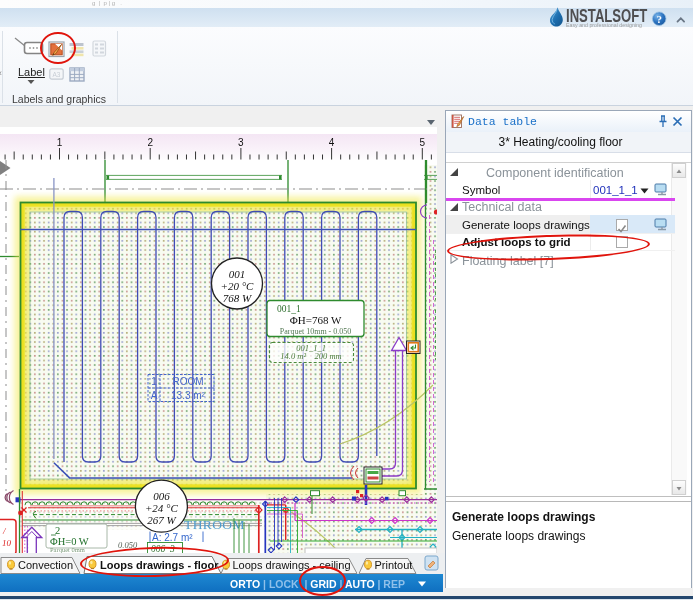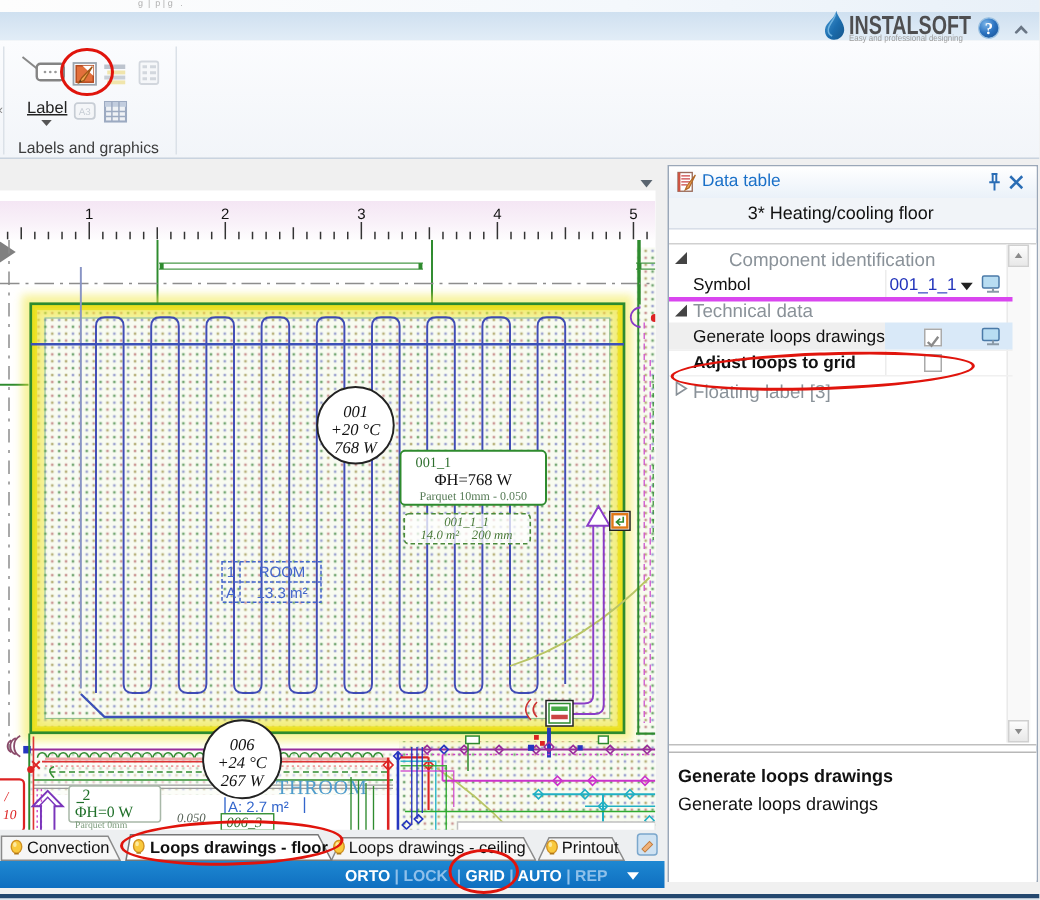--- a/index.html
+++ b/index.html
@@ -340,21 +340,21 @@
   <div class="abs" style="left:230px;top:3.5px;font-size:10.5px;font-weight:bold;color:#fff;letter-spacing:0;white-space:nowrap;">ORTO <span style="color:#8fc0ea;">| LOCK&nbsp; |</span> GRID <span style="color:#8fc0ea;">|</span> AUTO <span style="color:#8fc0ea;">| REP</span></div>
   <svg class="abs" style="left:416px;top:6px;" width="12" height="8" viewBox="0 0 12 8">
       <path d="M2,1.5 L10,1.5 L6,6.5 Z" fill="#fff"></path>
     </svg>
 </div>
 <div class="abs" style="left:0;top:592px;width:693px;height:4px;background:#f0f0f0;z-index:3;"></div>
 <div class="abs" style="left:0;top:596px;width:693px;height:2.5px;background:#24476e;z-index:3;"></div>
 <div class="abs" style="left:0;top:598.5px;width:693px;height:1.5px;background:#dde6ee;z-index:3;"></div>
 
 <div class="abs" style="left:445px;top:110px;width:247px;height:478px;background:#fff;border:1px solid #9aa7b8;box-sizing:border-box;z-index:10;">
-  <div class="abs" style="left:0;top:0;width:245px;height:21px;background:linear-gradient(#ffffff,#eaf1f9);">
+  <div class="abs" style="left:0;top:0;width:245px;height:21px;background:linear-gradient(#ffffff,#eaf1f9);font-family:Liberation Mono, monospace;">
     <svg class="abs" style="left:5px;top:3px;" width="14" height="15" viewBox="0 0 14 15">
       <rect x="1" y="1" width="9.5" height="12.5" fill="#fff" stroke="#9a6a5a" stroke-width="0.9"></rect>
       <path d="M3.2,3.3 H9 M3.2,5.3 H9 M3.2,7.3 H9 M3.2,9.3 H7" stroke="#cc4444" stroke-width="0.8"></path>
       <rect x="1" y="1" width="1.6" height="12.5" fill="#cc5544"></rect>
       <path d="M12.6,2.6 L7,9.8 L5.8,12.6 L8.4,11.2 Z" fill="#f0a050" stroke="#b06828" stroke-width="0.8"></path>
     </svg>
     <div class="abs" style="left:22px;top:4px;font-size:11.5px;color:#1a70c8;">Data table</div>
     <svg class="abs" style="left:212px;top:4px;" width="10" height="13" viewBox="0 0 10 13">
       <path d="M3,1 H7 M3.8,1 V6.5 M6.2,1 V6.5 M1.5,6.5 H8.5 M5,6.5 V12" stroke="#2a6db5" stroke-width="1.3" fill="none"></path>
     </svg>
@@ -417,21 +417,21 @@
     </div>
     <div class="abs" style="left:0;top:69.5px;width:229px;height:17.5px;border-bottom:1px solid #f0f0f0;font-weight:bold;">
       <div class="abs" style="left:16px;top:3.5px;font-size:11.5px;color:#111;">Adjust loops to grid</div>
       <div class="abs" style="left:144px;top:0;width:1px;height:17.5px;background:#ececec;"></div>
       <div class="abs" style="left:170px;top:3.5px;width:12px;height:12px;background:#fff;border:1.2px solid #aaa;box-sizing:border-box;"></div>
     </div>
     <div class="abs" style="left:0;top:87px;width:229px;height:18px;">
       <svg class="abs" style="left:4px;top:4px;" width="9" height="10">
           <path d="M1,0.8 L7.5,5 L1,9.2 Z" fill="none" stroke="#8a9299" stroke-width="1.1"></path>
         </svg>
-      <div class="abs" style="left:16px;top:3.5px;font-size:12.5px;color:#8a9299;">Floating label [3]</div>
+      <div class="abs" style="left:16px;top:3.5px;font-size:12.5px;color:#8a9299;">Floating label [7]</div>
     </div>
   </div>
   <div class="abs" style="left:0;top:389.5px;width:245px;height:86px;background:#fff;border-top:1px solid #b8b8b8;">
     <div class="abs" style="left:6px;top:8px;font-size:12px;font-weight:bold;color:#111;">Generate loops drawings</div>
     <div class="abs" style="left:6px;top:27px;font-size:12px;color:#111;">Generate loops drawings</div>
   </div>
 </div>
 
 <div class="redring" style="left:447px;top:234.5px;width:198.5px;height:21.3px;transform:rotate(-2deg);"></div>
 <div class="redring" style="left:79.5px;top:546.5px;width:144.8px;height:25.8px;transform:rotate(-1.5deg);"></div>

